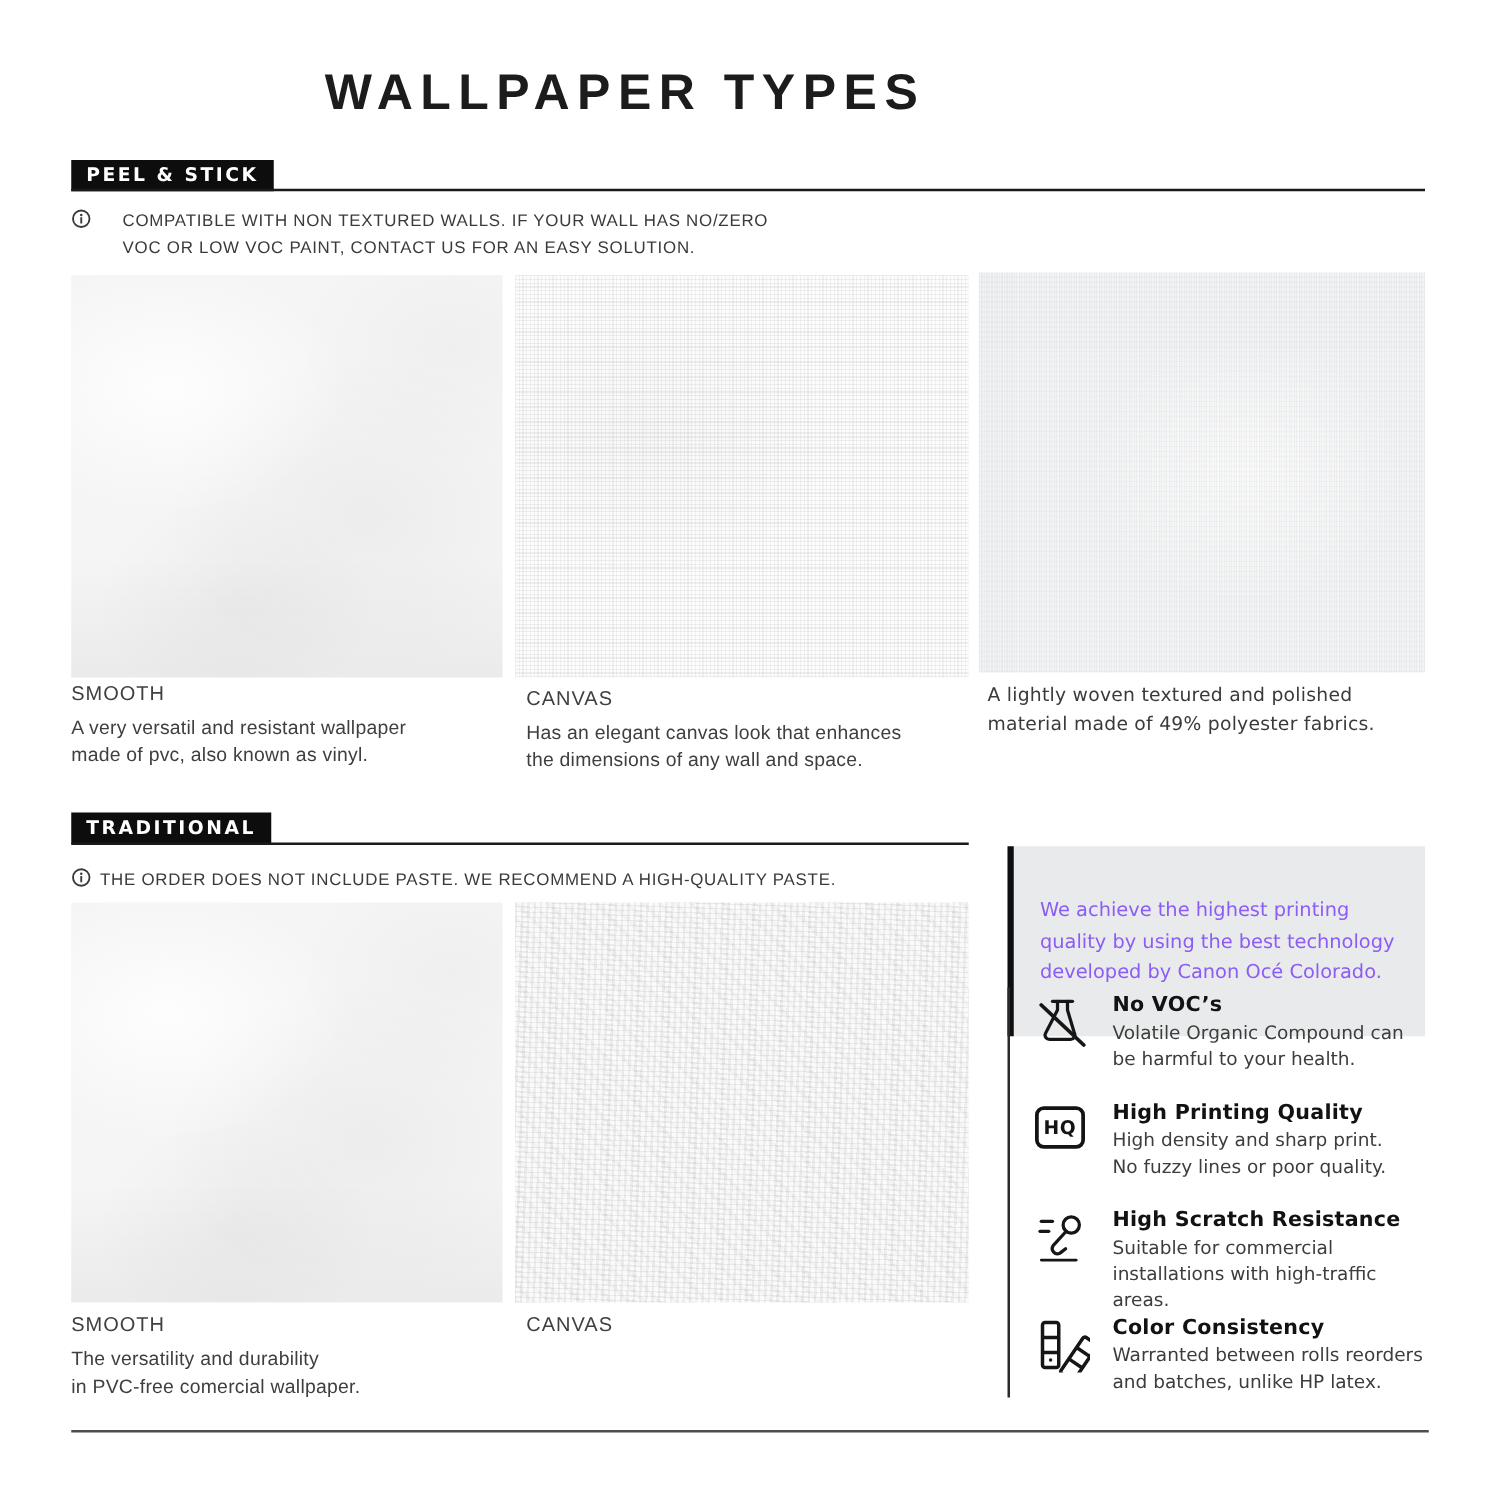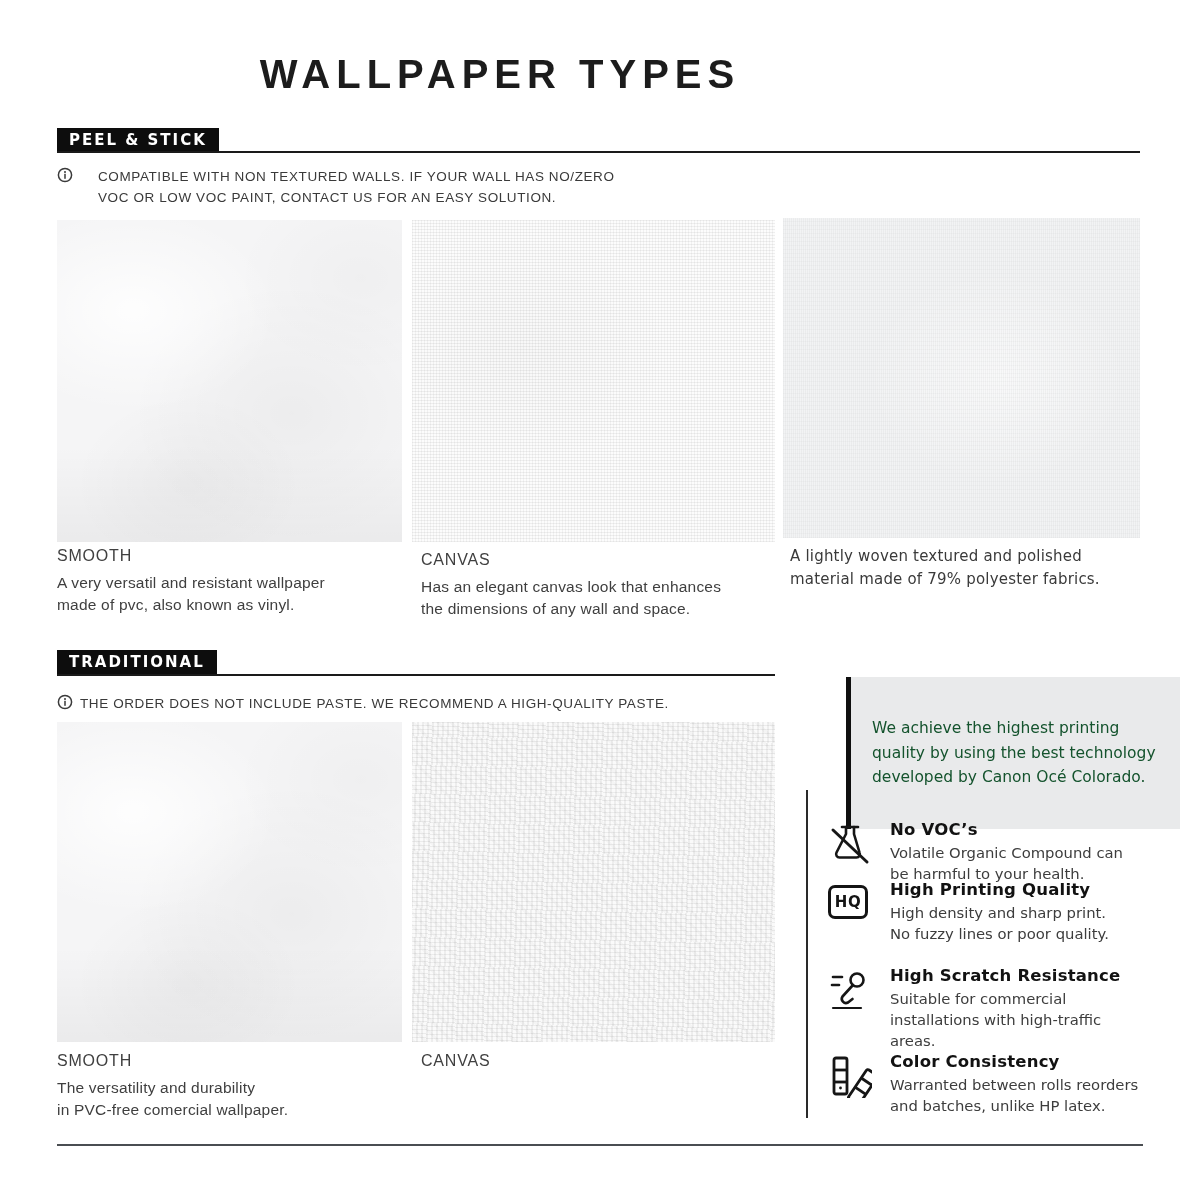--- a/index.html
+++ b/index.html
@@ -75,25 +75,25 @@
   }
   .caption .desc {
     font-size:15.5px; line-height:1.45; color:#3f3f3f; white-space:pre-line;
     letter-spacing:0.2px;
   }
   .caption.alt h3 { font-family:"DejaVu Sans", sans-serif; font-size:18.5px; letter-spacing:1px; color:#222; }
   .caption.alt .desc { font-family:"DejaVu Sans", sans-serif; font-size:15px; line-height:1.5; color:#3a3a3a; }
 
   
   .quality-box {
-    left:846px; top:677px; width:334px;
+    left:806px; top:677px; width:334px;
     background:#e9eaeb; border-left:5px solid #0f0f0f;
     padding:15px 16px 15px 21px;
     font-family:"DejaVu Sans", sans-serif;
-    font-size:15.5px; line-height:1.58; color:#14532d; white-space:pre-line;
+    font-size:15.5px; line-height:1.58; color:#8b5cf6; white-space:pre-line;
   }
   .v-line { left:806px; top:790px; width:2px; height:328px; background:#2a2a2a; }
 
   .feature { position:absolute; left:828px; width:320px; }
   .feature .f-icon { position:absolute; left:0; top:2px; width:44px; height:44px; }
   .feature .f-text { margin-left:62px; font-family:"DejaVu Sans", sans-serif; }
   .feature .f-title { font-size:16.5px; font-weight:bold; color:#121212; margin-bottom:3px; letter-spacing:0.2px; }
   .feature .f-desc { font-size:14.8px; line-height:1.42; color:#3d3d3d; white-space:pre-line; }
 
   .hq-box {
@@ -135,21 +135,21 @@
   <div class="desc">A very versatil and resistant wallpaper
 made of pvc, also known as vinyl.</div>
 </div>
 <div class="caption" style="left:421px; top:551px; width:360px;">
   <h3>CANVAS</h3>
   <div class="desc">Has an elegant canvas look that enhances
 the dimensions of any wall and space.</div>
 </div>
 <div class="caption alt" style="left:790px; top:545px; width:360px;">
   <div class="desc">A lightly woven textured and polished
-material made of 79% polyester fabrics.</div>
+material made of 49% polyester fabrics.</div>
 </div>
 
 <div class="abs" style="left:57px; top:650px;">
   <span class="badge">TRADITIONAL</span>
 </div>
 <div class="abs rule rule-tr"></div>
 
 <div class="abs note" style="left:57px; top:693px; width:700px;">
   <svg class="info-ic" width="16" height="16" viewBox="0 0 16 16">
     <circle cx="8" cy="8" r="6.6" fill="none" stroke="#3a3a3a" stroke-width="1.5"></circle>
@@ -171,21 +171,21 @@
   <h3>CANVAS</h3>
 </div>
 
 <div class="abs quality-box">
   <div>We achieve the highest printing
 quality by using the best technology
 developed by Canon Océ Colorado.</div>
 </div>
 <div class="abs v-line"></div>
 
-<div class="feature" style="top:820px;">
+<div class="feature" style="top:794px;">
   <svg class="f-icon" viewBox="0 0 44 44" fill="none" stroke="#161616" stroke-width="2.6" stroke-linecap="round" stroke-linejoin="round">
     <path d="M14 5 h16"></path>
     <path d="M18 5 v7 L8.5 30.5 a3.4 3.4 0 0 0 3 5 h17 a3.4 3.4 0 0 0 3-5 L26 12 V5"></path>
     <path d="M5 8 L39 40" stroke-width="3"></path>
   </svg>
   <div class="f-text">
     <div class="f-title">No VOC’s</div>
     <div class="f-desc">Volatile Organic Compound can
 be harmful to your health.</div>
   </div>

